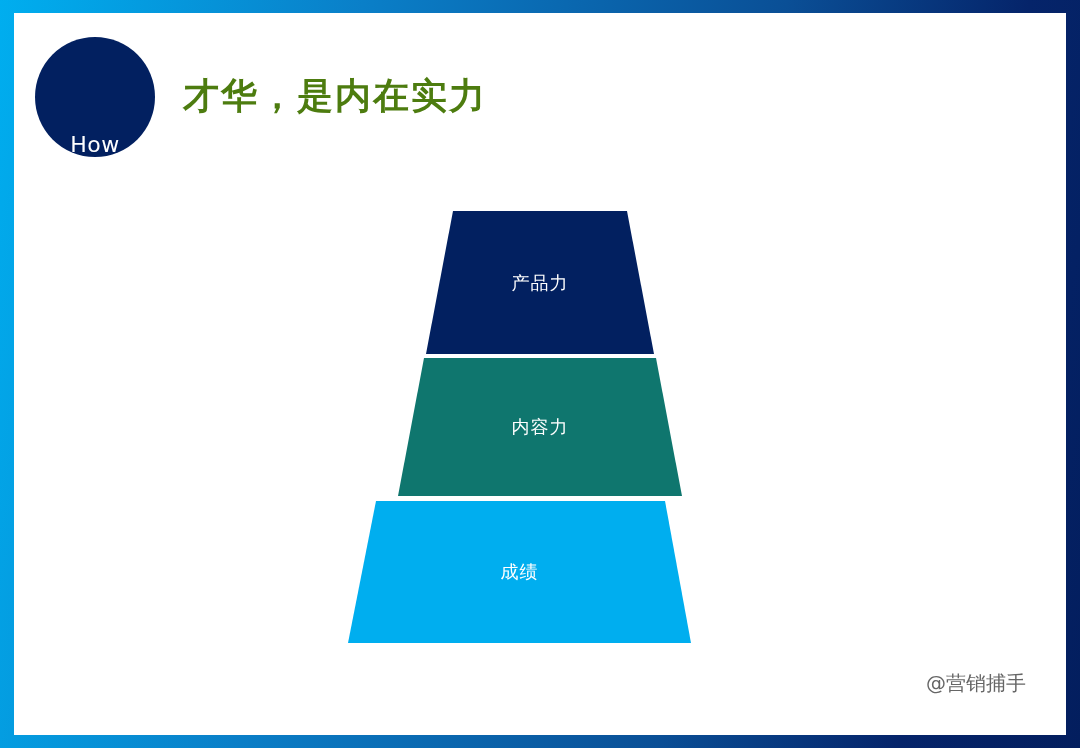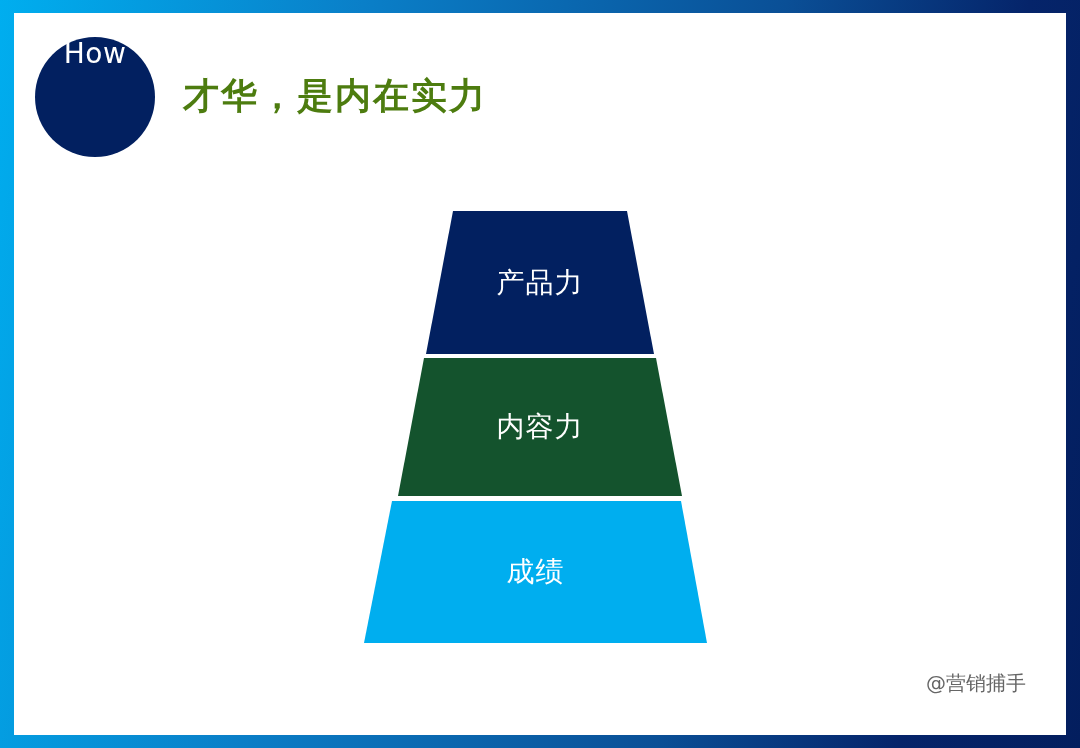--- a/index.html
+++ b/index.html
@@ -8,42 +8,42 @@
       background: linear-gradient(100deg, #00aeef 0%, #0a7fc8 30%, #0a4f96 65%, #05246a 85%, #031e5e 100%);
       font-family: "DejaVu Sans", "Liberation Sans", sans-serif;
     }
     .panel {
       position: absolute; left: 14px; top: 13px; width: 1052px; height: 722px;
       background: #ffffff;
     }
     .badge {
       position: absolute; left: 35px; top: 37px; width: 120px; height: 120px;
       border-radius: 50%; background: #022060;
-      display: flex; align-items: flex-start; justify-content: center;
-      color: #ffffff; font-size: 28px; letter-spacing: 0.5px;
+      display: flex; align-items: flex-end; justify-content: center;
+      color: #ffffff; font-size: 22px; letter-spacing: 0.5px;
     }
     .title {
       position: absolute; left: 183px; top: 74px;
       font-size: 36px; font-weight: bold; color: #4d7c0f; line-height: 44px;
       letter-spacing: 2px;
     }
     .tier {
       position: absolute; display: flex; align-items: center; justify-content: center;
-      color: #ffffff; font-size: 28px; letter-spacing: 1px;
+      color: #ffffff; font-size: 18px; letter-spacing: 1px;
     }
     .tier-1 {
       left: 426px; top: 211px; width: 228px; height: 143px;
       clip-path: polygon(27px 0, 201px 0, 228px 100%, 0 100%);
     }
     .tier-2 {
       left: 398px; top: 358px; width: 284px; height: 138px;
       clip-path: polygon(26px 0, 258px 0, 284px 100%, 0 100%);
     }
     .tier-3 {
-      left: 364px; top: 501px; width: 343px; height: 142px;
+      left: 348px; top: 501px; width: 343px; height: 142px;
       clip-path: polygon(28px 0, 317px 0, 343px 100%, 0 100%);
       font-family: Liberation Serif, serif;
     }
     .watermark {
       position: absolute; left: 926px; top: 670px;
       font-size: 20px; color: #666666;
     }
   </style>
 </head>
 <body>
@@ -53,20 +53,20 @@
 
 <div class="badge">
   <span>How</span>
 </div>
 
 <div class="title">才华，是内在实力</div>
 
 <div class="tier tier-1" style="background:#022060;">
   <span>产品力</span>
 </div>
-<div class="tier tier-2" style="background:#14532d;">
+<div class="tier tier-2" style="background:#0f766e;">
   <span>内容力</span>
 </div>
 <div class="tier tier-3" style="background:#00aeef;">
   <span>成绩</span>
 </div>
 
 <div class="watermark">@营销捕手</div>
 
 </body></html>

